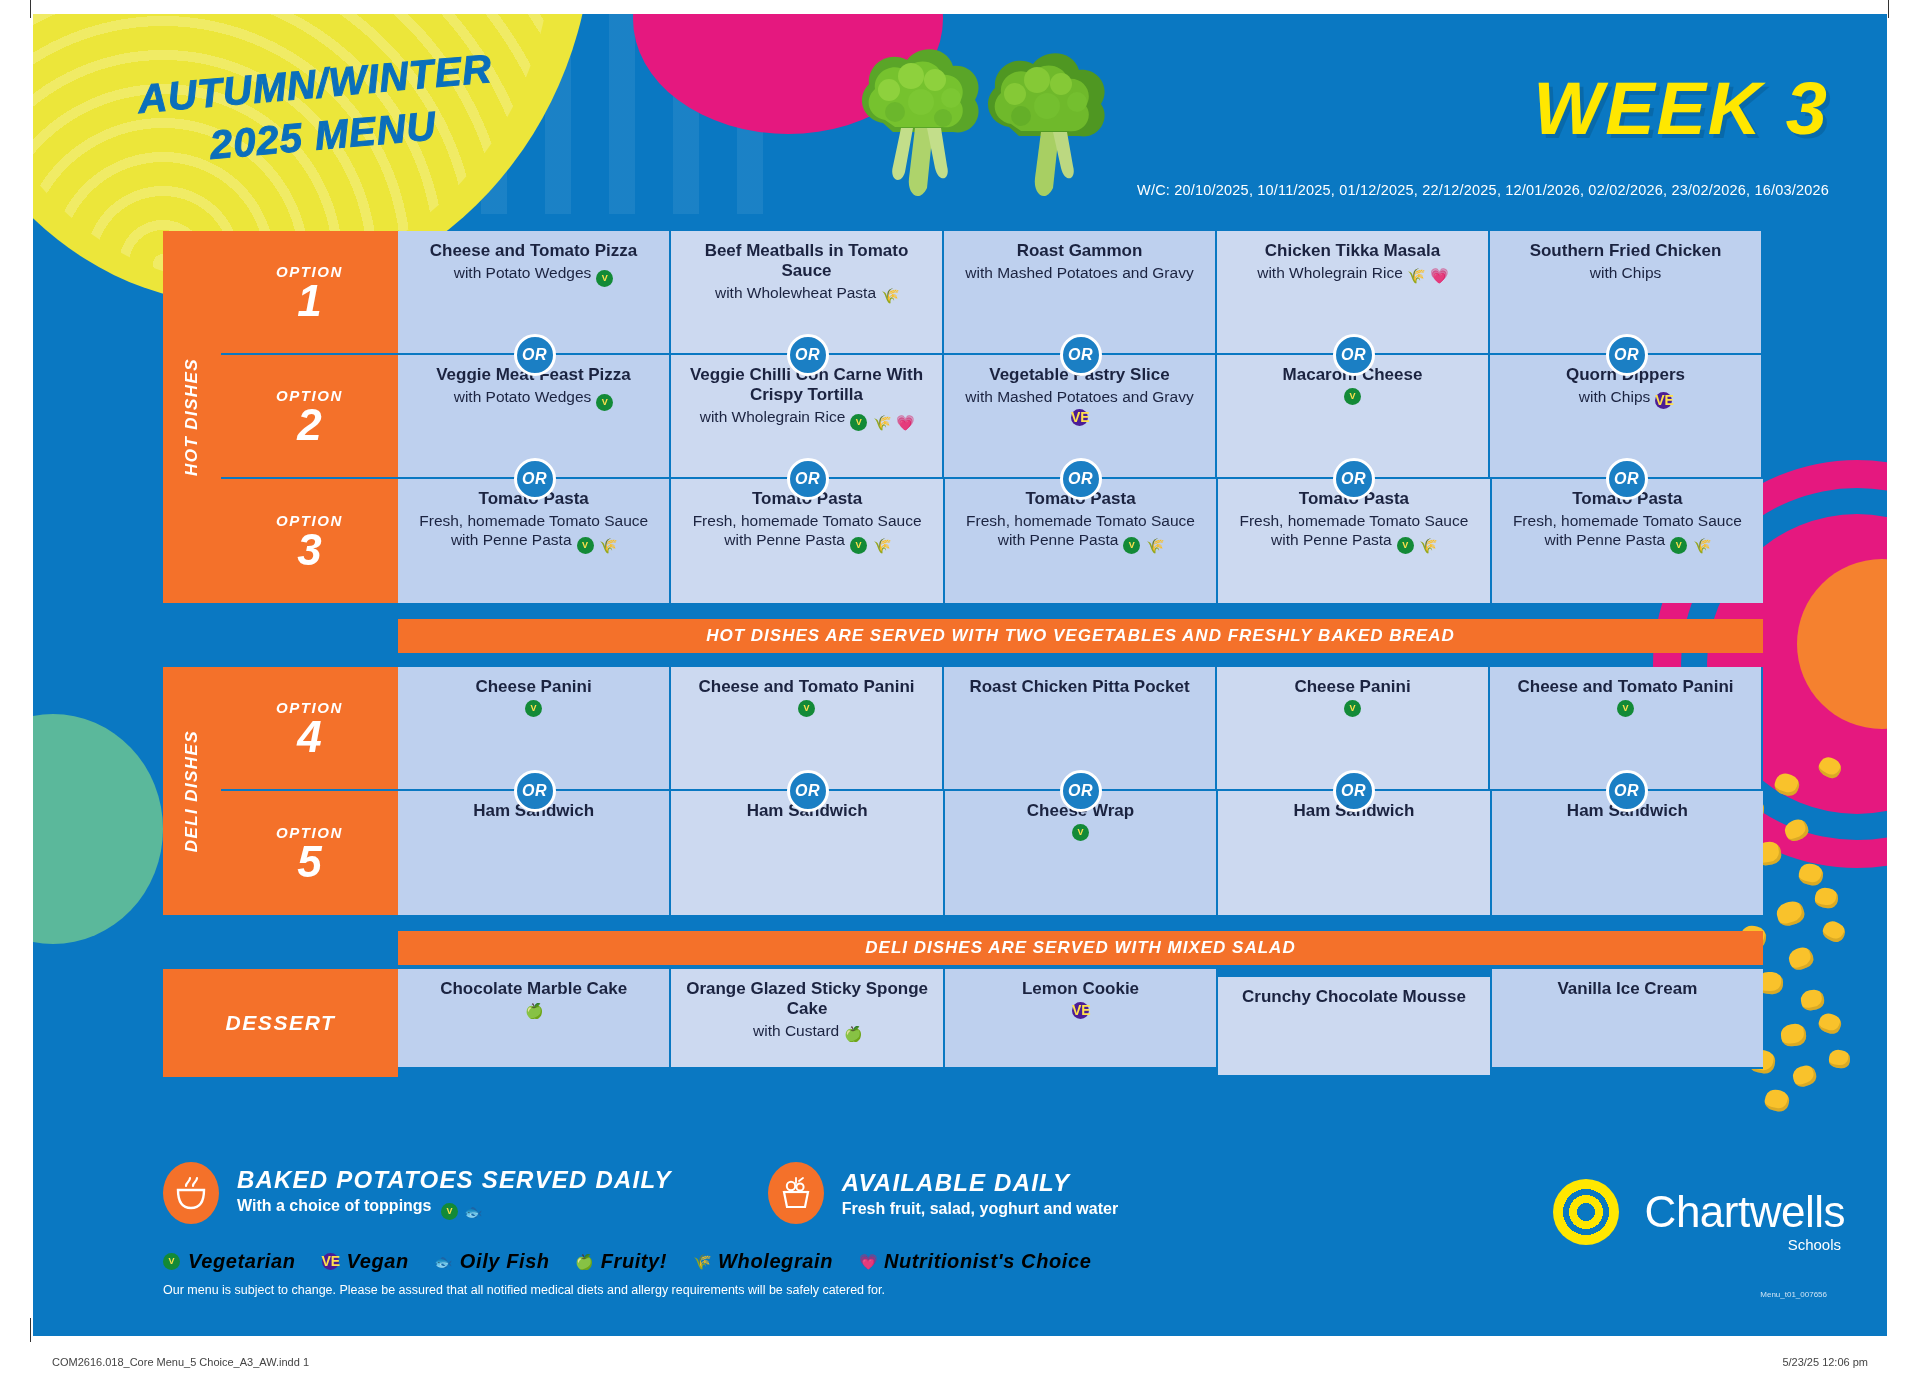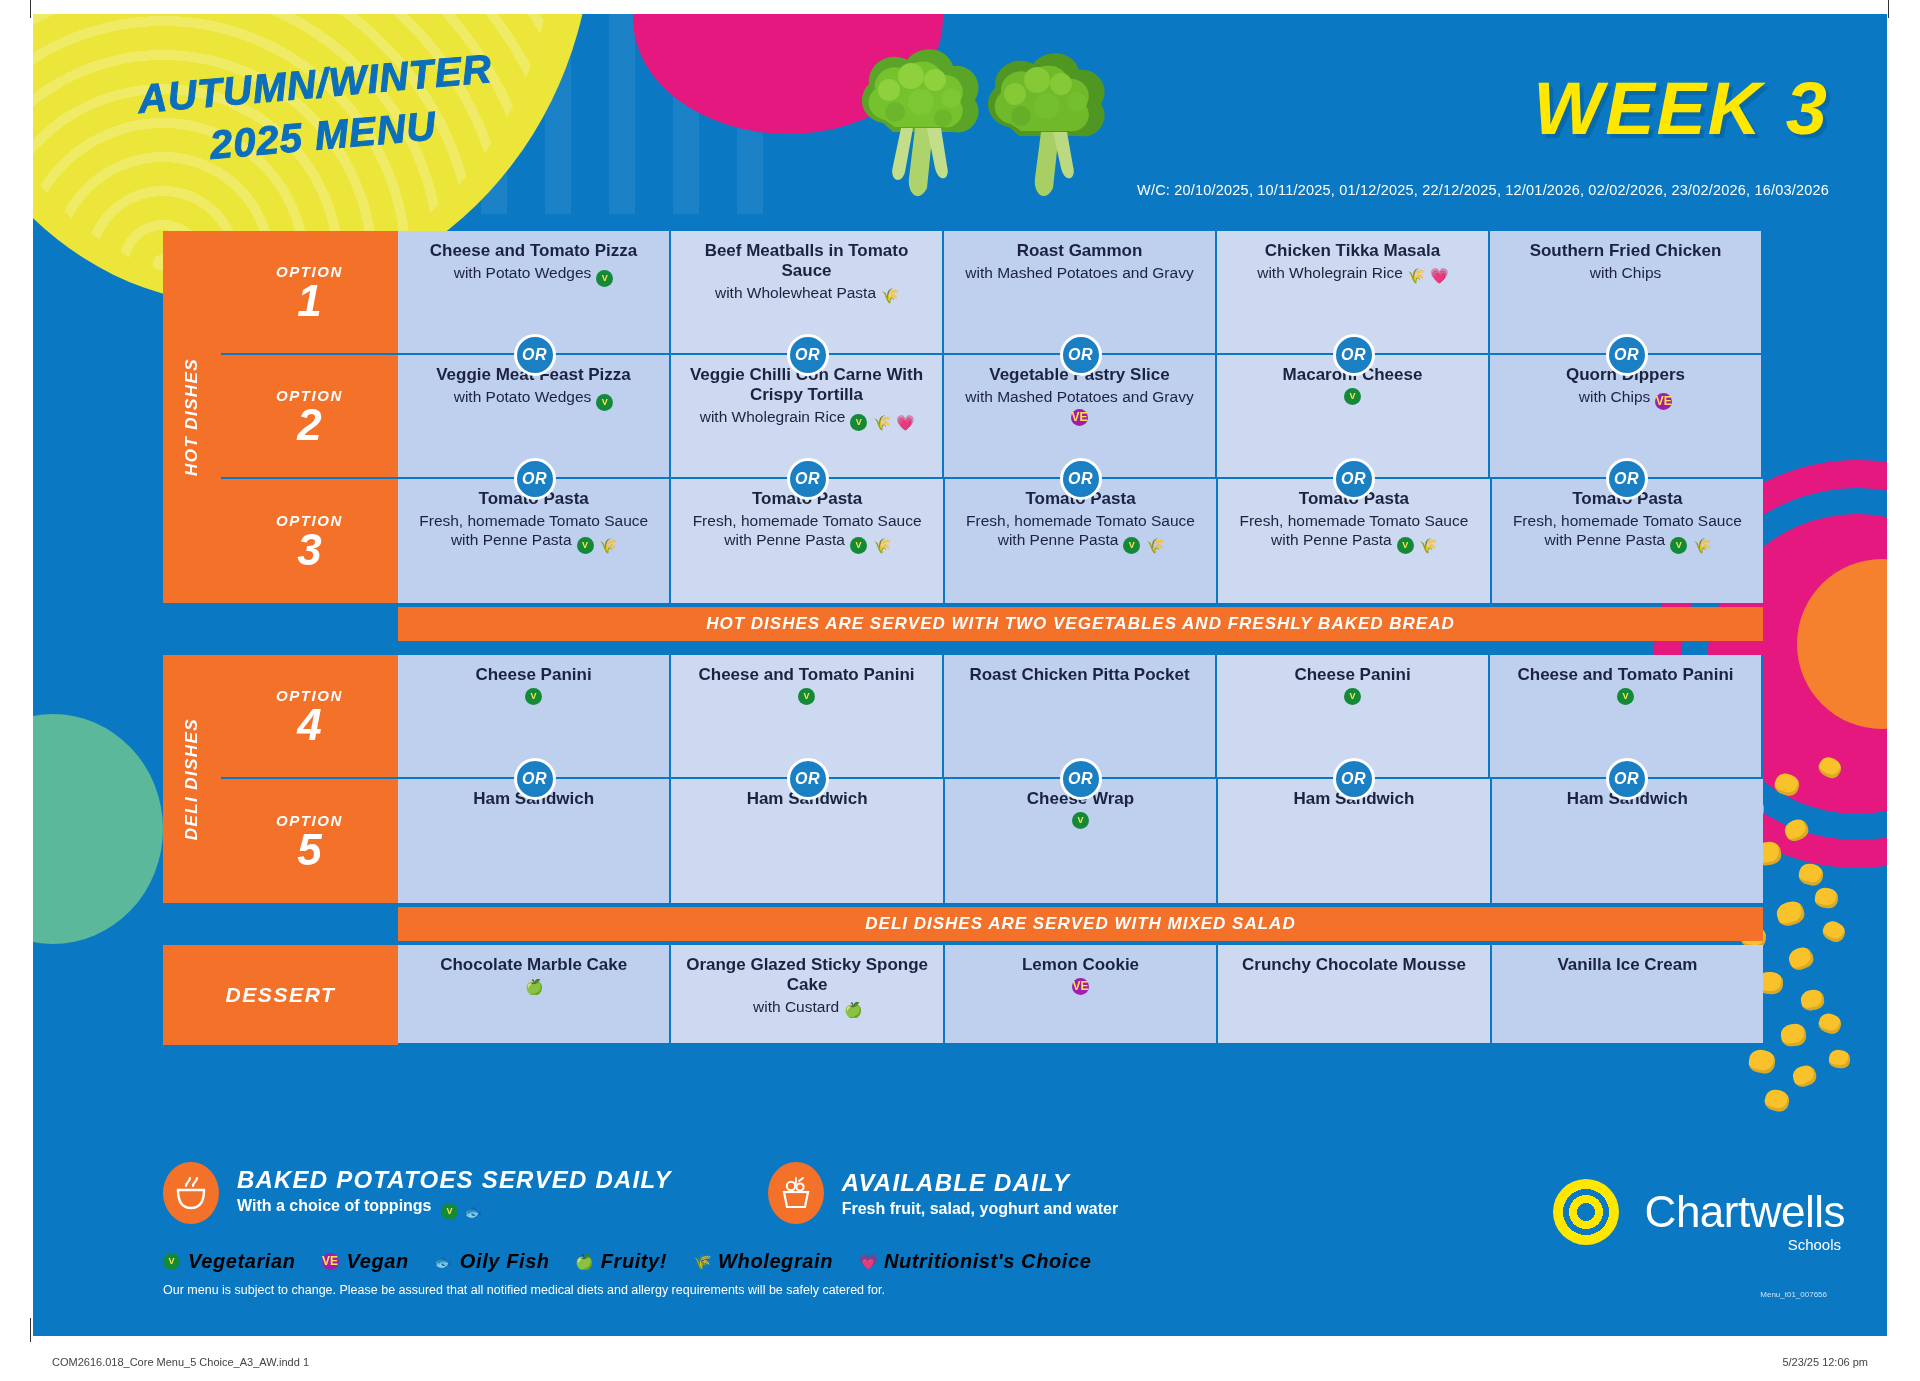--- a/index.html
+++ b/index.html
@@ -125,36 +125,36 @@
   .cell:last-child { border-right: none; }
   .gridrow:last-child .cell { border-bottom: none; }
   .dish { color: #1b2340; font-weight: 700; font-size: 17px; line-height: 1.18; }
   .dishsub { color: #1b2340; font-weight: 400; font-size: 15.5px; line-height: 1.25; margin-top: 2px; }
   .icons { display: inline-flex; gap: 6px; align-items: center; vertical-align: -3px; margin-left: 5px; }
   .iconrow { margin-top: 3px; display: flex; gap: 7px; justify-content: center; }
   
   .b { display: inline-block; width: 17px; height: 17px; border-radius: 50%;
        font-size: 9px; font-weight: 900; color: #ffe14d; line-height: 17px; text-align: center; }
   .b-v { background: #138a37; }
-  .b-ve { background: #a21caf; color: #ffe14d; font-size: 12px; }
+  .b-ve { background: #4c1d95; color: #ffe14d; font-size: 14px; }
   .b-fish { font-size: 15px; color: #9cc9e8; line-height: 17px; }
   .b-apple { font-size: 15px; line-height: 17px; }
   .b-grain { font-size: 15px; line-height: 17px; }
   .b-heart { font-size: 15px; line-height: 17px; }
   
   .orbub {
     position: absolute; width: 42px; height: 42px; border-radius: 50%;
     background: #1b7fc4; border: 3px solid #ffffff;
     color: #ffffff; font-weight: 900; font-style: italic; font-size: 16px;
     display: flex; align-items: center; justify-content: center;
     z-index: 5; letter-spacing: .5px;
   }
   
   .banner {
-    margin-top: 4px; margin-left: 235px; height: 34px; background: #f4712a;
+    margin-top: 16px; margin-left: 235px; height: 34px; background: #f4712a;
     color: #ffffff; font-weight: 900; font-style: italic; font-size: 17px; letter-spacing: 1px;
     display: flex; align-items: center; justify-content: center;
   }
   .dessertrow { display: flex; margin-top: 4px; }
   .dessertlabel {
     width: 235px; background: #f4712a; color: #ffffff;
     font-weight: 900; font-style: italic; font-size: 21px; letter-spacing: 1.6px;
     display: flex; align-items: center; justify-content: center;
   }
   .dessertcells { flex: 1 1 auto; display: flex; }
@@ -486,21 +486,21 @@
               <div class="dishsub">with Custard<span class="icons">
                   <span class="b b-apple">🍏</span>
                 </span></div>
             </div>
             <div class="cell" style="height: 100px;">
               <div class="dish">Lemon Cookie</div>
               <div class="iconrow">
                 <span class="b b-ve">VE</span>
               </div>
             </div>
-            <div class="cell alt" style="height: 100px;">
+            <div class="cell alt" style="height: 100px; margin-top: 8px;">
               <div class="dish">Crunchy Chocolate Mousse</div>
             </div>
             <div class="cell" style="height: 100px;">
               <div class="dish">Vanilla Ice Cream</div>
             </div>
           </div>
       </div>
     </div>
 
     <div class="footer">

